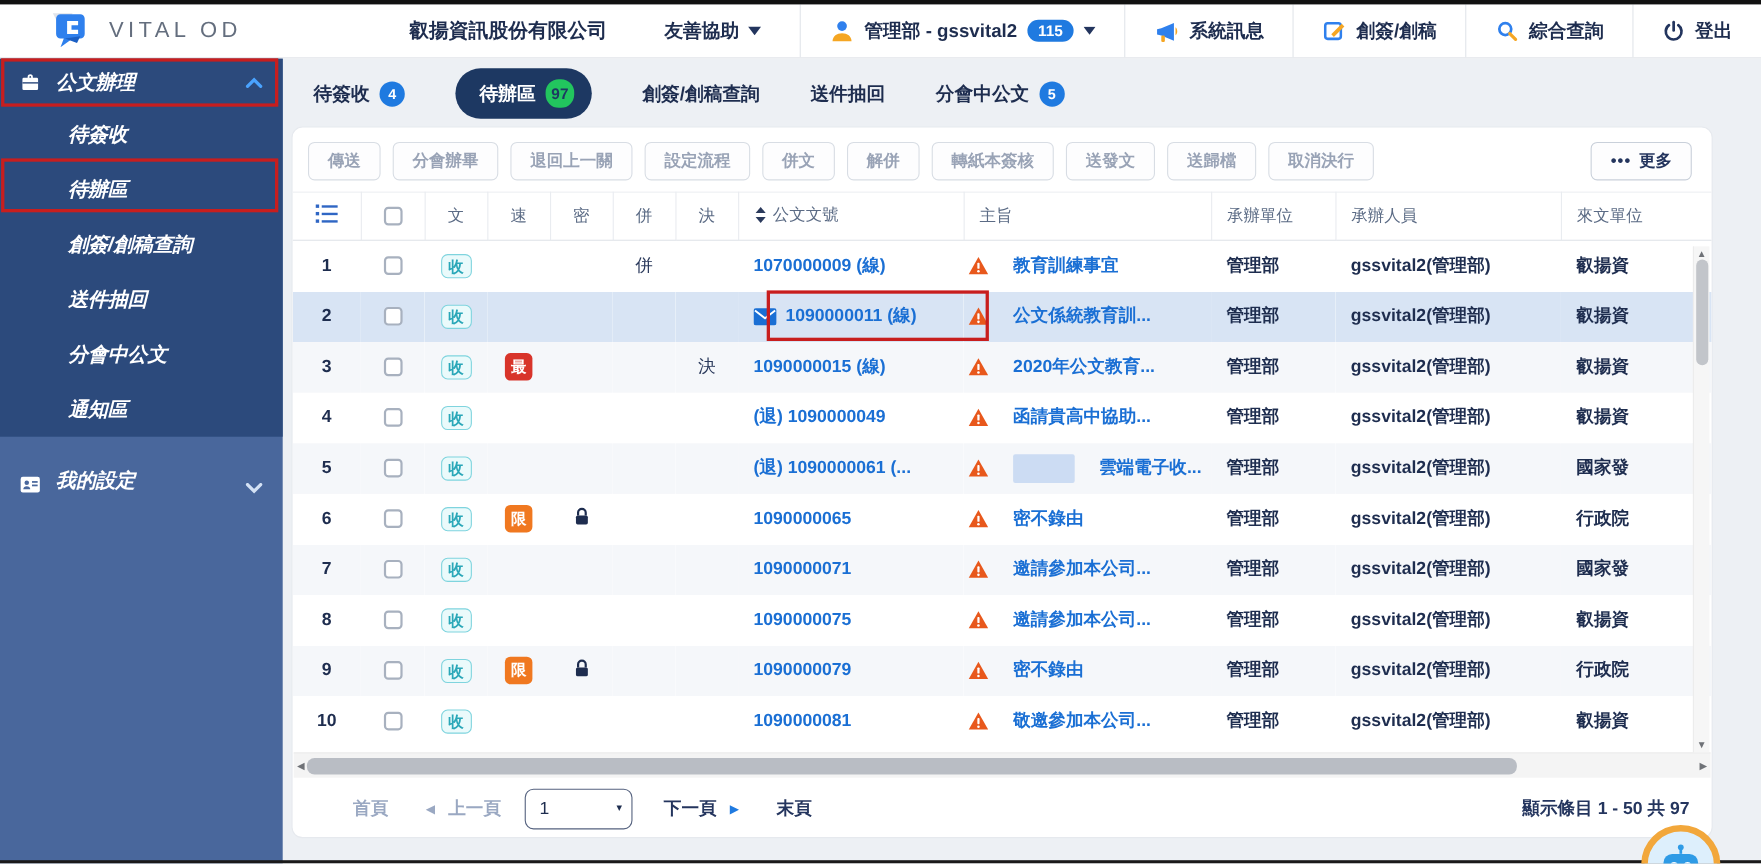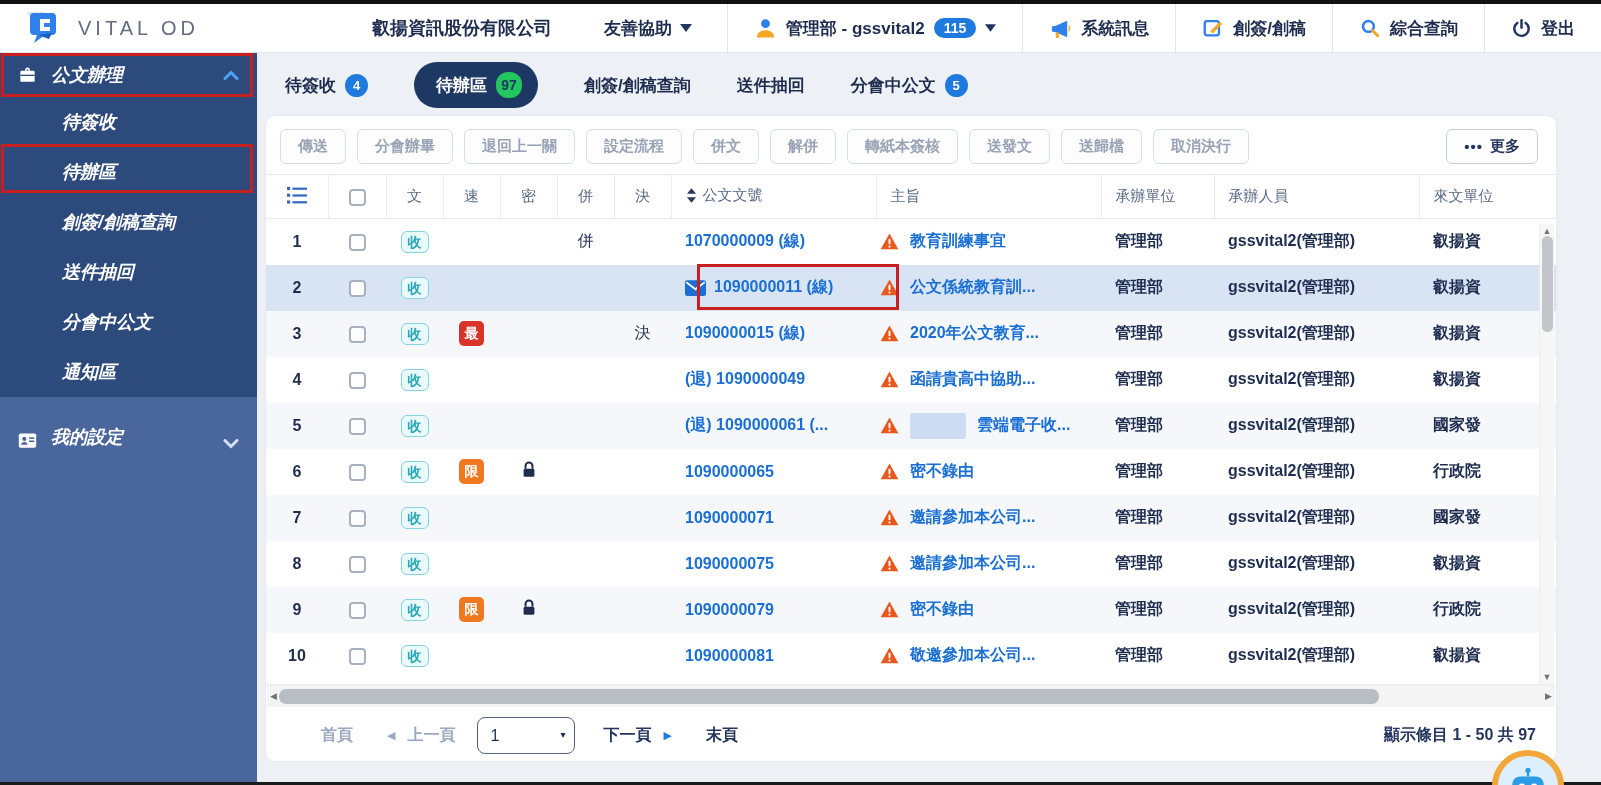--- a/index.html
+++ b/index.html
@@ -6,21 +6,21 @@
   html,body { width:1601px; height:785px; }
   body { font-family:"Liberation Sans","DejaVu Sans",sans-serif; background:#edf0f4; position:relative; overflow:hidden; }
   .page { position:absolute; inset:0; overflow:hidden; }
 
   
   .win-strip-top { position:absolute; left:0; top:0; width:100%; height:4px; background:#111; z-index:40; }
   .win-strip-bottom { position:absolute; left:0; bottom:0; width:100%; height:3px; background:#1a1a1a; z-index:40; }
 
   
   .topbar { position:absolute; left:0; top:4px; width:100%; height:49px; background:#fff; display:flex; align-items:center; border-bottom:1px solid #e4e7eb; z-index:10; }
-  .brand { display:flex; align-items:center; gap:12px; padding-left:24px; width:330px; flex:none; }
+  .brand { display:flex; align-items:center; gap:12px; padding-left:45px; width:330px; flex:none; }
   .brand-text { font-size:20px; letter-spacing:4px; color:#646e7e; font-weight:400; }
   .company { font-size:18px; font-weight:700; color:#1e2d4f; margin-left:42px; white-space:nowrap; }
   .help { display:flex; align-items:center; gap:8px; font-size:17px; font-weight:700; color:#1e2d4f; margin-left:52px; cursor:pointer; }
   .top-right { display:flex; align-items:center; margin-left:auto; height:100%; }
   .top-item { display:flex; align-items:center; gap:9px; font-size:17px; font-weight:700; color:#1e2d4f; padding:0 26px; height:100%; cursor:pointer; white-space:nowrap; }
   .top-sep { width:1px; height:48px; background:#e2e5ea; flex:none; }
   .user-badge { background:#1f7ae0; color:#fff; font-size:14px; font-weight:700; border-radius:12px; padding:2px 10px; }
   .icon { display:inline-flex; align-items:center; justify-content:center; }
 
   
@@ -62,21 +62,21 @@
   input[type="checkbox"] { appearance:none; -webkit-appearance:none; width:17px; height:17px; border:2px solid #a8b1bf; border-radius:4px; background:#fff; cursor:pointer; vertical-align:middle; }
   .badge-recv { display:inline-block; font-size:14px; font-weight:700; color:#2aa7b8; background:#eafafb; border:1px solid #7fd4de; border-radius:6px; padding:3px 6px; line-height:1; }
   .badge-speed { display:inline-flex; align-items:center; justify-content:center; width:25px; height:25px; border-radius:5px; color:#fff; font-size:14px; font-weight:700; }
   .badge-speed.red { background:#d8342a; }
   .badge-speed.orange { background:#f07820; }
   .flag-txt { font-size:16px; color:#2b3a5c; }
   .docno-cell { padding-left:14px; }
   .doc-link { color:#1a6fd4; font-weight:700; cursor:pointer; }
   .doc-flex { display:flex; align-items:center; gap:8px; }
   .subj-cell { padding-left:4px; }
-  .subj-flex { display:flex; align-items:center; gap:11px; }
+  .subj-flex { display:flex; align-items:center; gap:22px; }
   .subj-link { color:#1a6fd4; font-weight:600; cursor:pointer; overflow:hidden; text-overflow:ellipsis; }
   .redacted { display:inline-block; width:56px; height:26px; background:#ccdcf3; border-radius:2px; flex:none; }
   .cell-plain { font-weight:600; color:#1e2d4f; }
   td.pad-l { padding-left:14px; }
 
   
   .vscroll { position:absolute; top:108px; right:2px; width:15px; height:460px; background:#f6f6f6; border-left:1px solid #ececec; z-index:8; display:flex; flex-direction:column; align-items:center; }
   .vthumb { position:absolute; top:12px; left:2px; width:11px; height:96px; background:#c2c5ca; border-radius:6px; }
   .scroll-arrow { font-size:9px; color:#6f7277; line-height:12px; flex:none; }
   .vscroll .scroll-arrow.up { margin-top:1px; }

